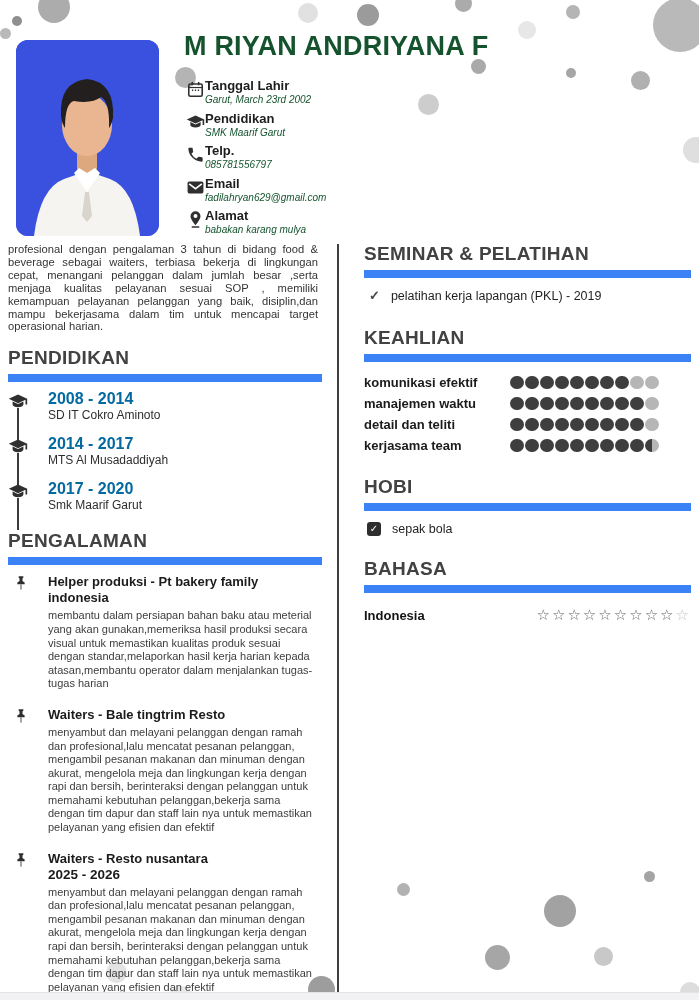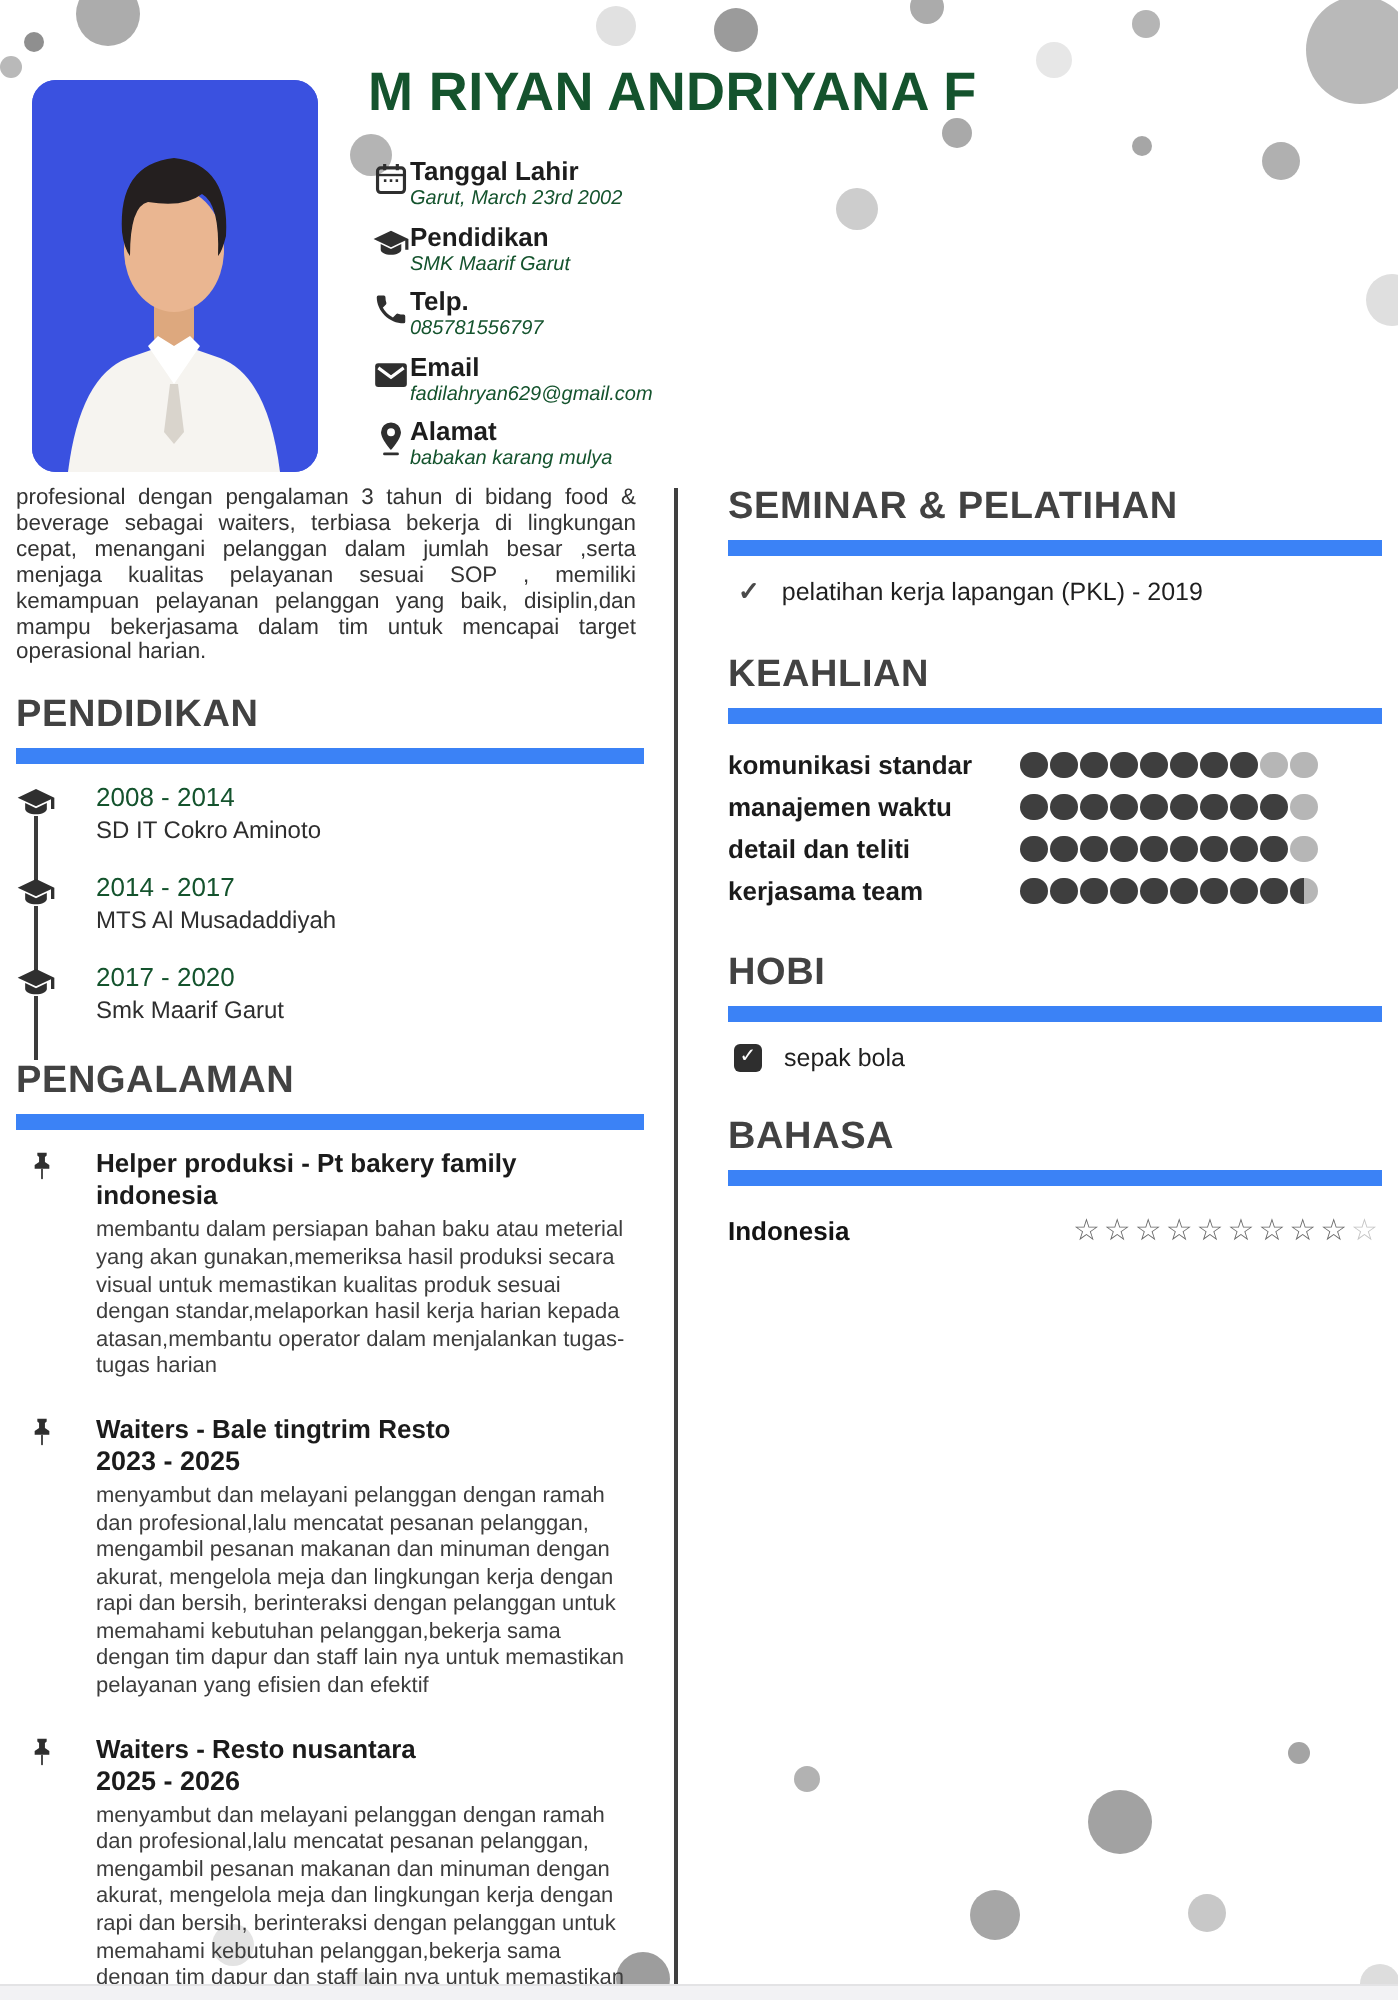--- a/index.html
+++ b/index.html
@@ -36,21 +36,21 @@
 
   h2.section { font-size:19px; font-weight:bold; color:#424242; letter-spacing:0.3px;
                padding-bottom:5px; border-bottom:8px solid #3b82f6; }
 
   
   .timeline { margin-top:9px; margin-bottom:4px; }
   .edu-item { position:relative; padding-left:40px; padding-bottom:13px; }
   .edu-item::before { content:""; position:absolute; left:9px; top:17px; bottom:-4px; width:1.6px; background:#3b3b3b; }
   .edu-icon { position:absolute; left:0; top:1px; width:20px; height:20px; }
   .edu-icon svg { width:20px; height:20px; display:block; }
-  .edu-years { font-size:13px; font-weight:normal; color:#14532d; line-height:16px; }
+  .edu-years { font-size:16px; font-weight:bold; color:#0369a1; line-height:16px; }
   .edu-school { font-size:12px; color:#2e2e2e; line-height:15px; margin-top:1px; }
 
   .exp-head { margin-top:14px; }
   .experience { margin-top:9px; }
   .exp-item { position:relative; padding-left:40px; margin-bottom:16px; }
   .exp-icon { position:absolute; left:5px; top:1px; width:16px; height:16px; }
   .exp-icon svg { width:16px; height:16px; display:block; }
   .exp-title { font-size:13px; font-weight:bold; color:#1b1b1b; line-height:16px; }
   .exp-years { font-size:13.5px; font-weight:bold; color:#1b1b1b; line-height:16px; }
   .exp-desc { font-size:11px; color:#3d3d3d; line-height:13.6px; margin-top:3px; padding-right:8px; }
@@ -255,21 +255,20 @@
           </div>
 
           <div class="exp-item">
             <span class="exp-icon">
               <svg viewBox="0 0 24 24" fill="#2f2f2f">
                 <path d="M8.5 2h7v2.2l-1.3 1V9l3.3 2.3V14H6.5v-2.7L9.8 9V5.2l-1.3-1z"></path>
                 <rect x="11.35" y="14" width="1.3" height="8" rx="0.6"></rect>
               </svg>
             </span>
             <div class="exp-title">Waiters  - Bale tingtrim Resto</div>
-            <div class="exp-years">2023 - 2025</div>
             <div class="exp-desc">menyambut dan melayani pelanggan dengan ramah dan profesional,lalu mencatat pesanan pelanggan, mengambil pesanan makanan dan minuman dengan akurat, mengelola meja dan lingkungan kerja dengan rapi dan bersih, berinteraksi dengan pelanggan untuk memahami kebutuhan pelanggan,bekerja sama dengan tim dapur dan staff lain nya untuk memastikan pelayanan yang efisien dan efektif</div>
           </div>
 
           <div class="exp-item">
             <span class="exp-icon">
               <svg viewBox="0 0 24 24" fill="#2f2f2f">
                 <path d="M8.5 2h7v2.2l-1.3 1V9l3.3 2.3V14H6.5v-2.7L9.8 9V5.2l-1.3-1z"></path>
                 <rect x="11.35" y="14" width="1.3" height="8" rx="0.6"></rect>
               </svg>
             </span>
@@ -287,21 +286,21 @@
           <div class="seminar-item">
             <span class="check-glyph">✓</span>
             <span>pelatihan kerja lapangan (PKL) - 2019</span>
           </div>
         </div>
 
       <h2 class="section">KEAHLIAN</h2>
       <div class="skills">
 
           <div class="skill-row">
-            <span class="skill-label">komunikasi standar</span>
+            <span class="skill-label">komunikasi efektif</span>
             <span class="skill-dots">
               <span class="dot full"></span>
               <span class="dot full"></span>
               <span class="dot full"></span>
               <span class="dot full"></span>
               <span class="dot full"></span>
               <span class="dot full"></span>
               <span class="dot full"></span>
               <span class="dot full"></span>
               <span class="dot empty"></span>

